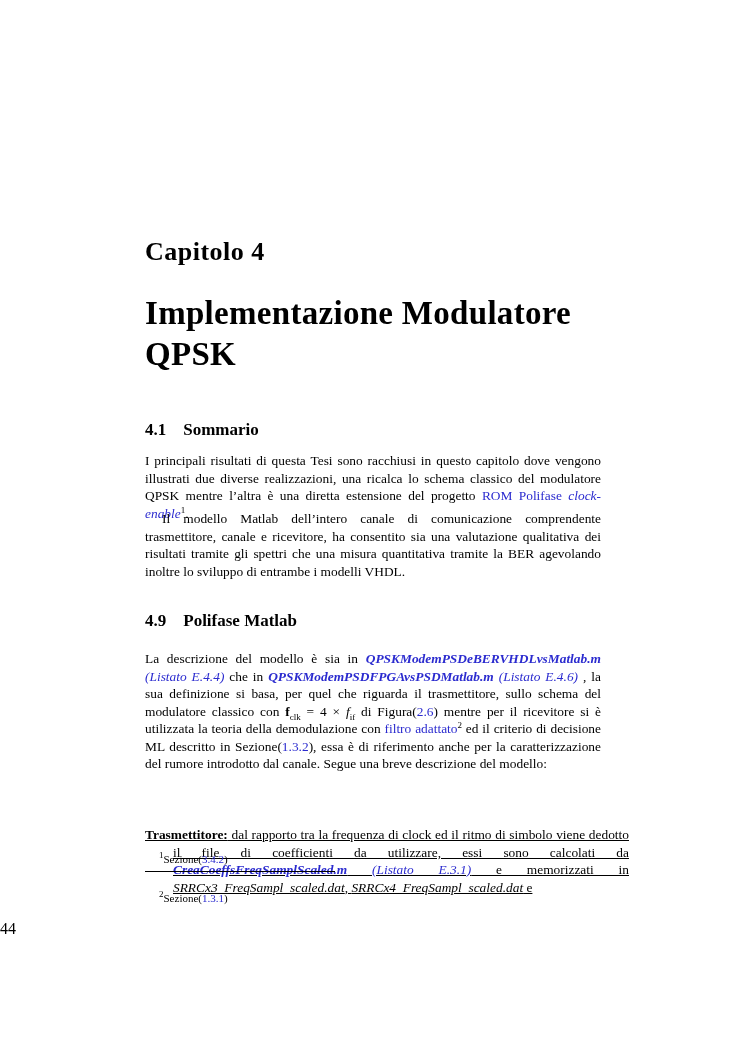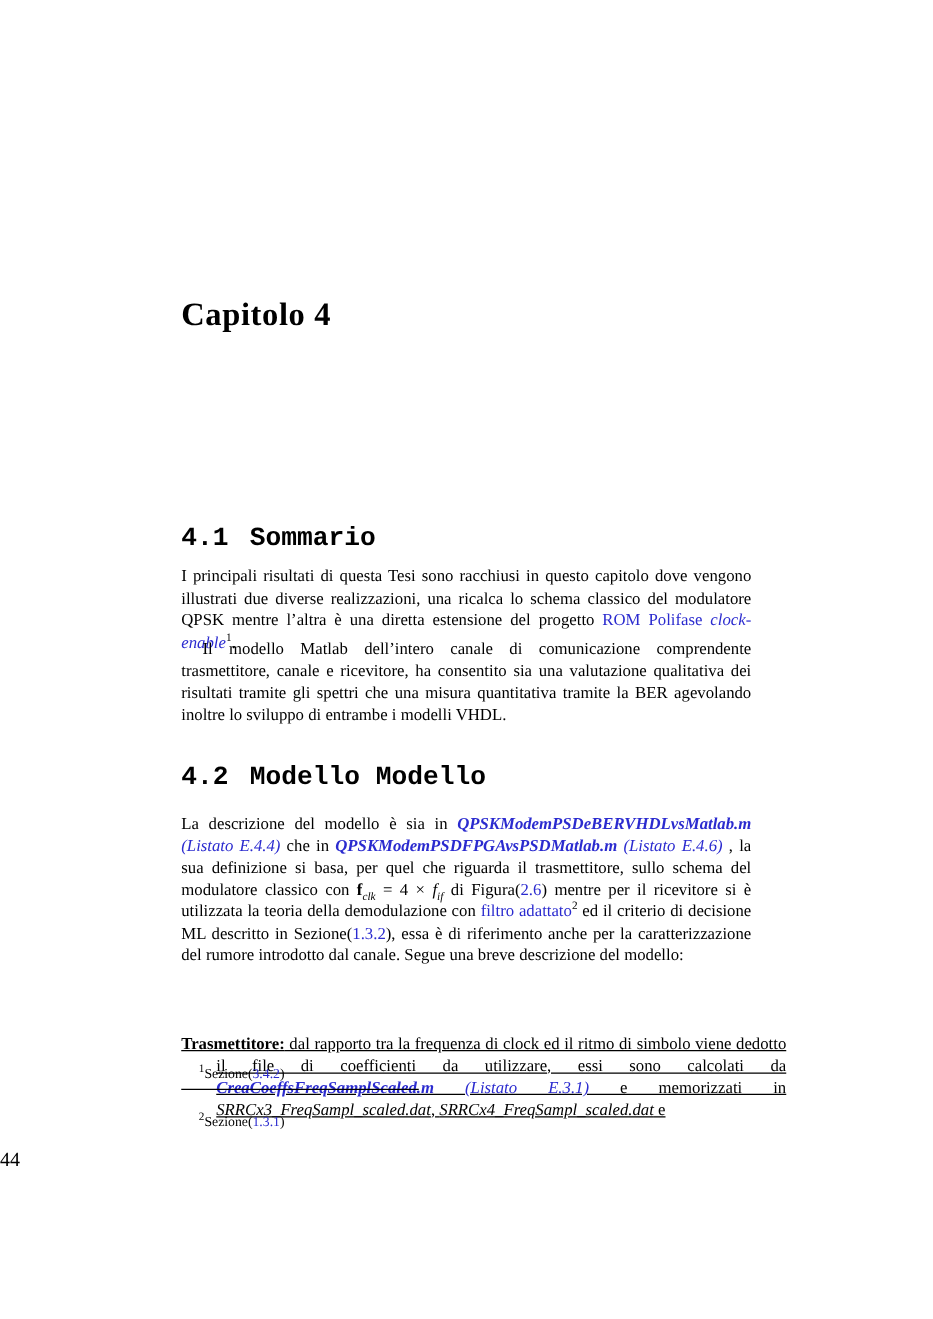--- a/index.html
+++ b/index.html
@@ -12,66 +12,70 @@
     overflow:hidden;
   }
   .block { position:absolute; left:145px; width:456px; }
   .chapter-label {
     font-size:26px; font-weight:bold; letter-spacing:0.5px;
   }
   .chapter-title {
     font-size:33px; font-weight:bold; line-height:41px; letter-spacing:0.3px;
   }
   .section-heading {
-    font-size:21px; font-weight:bold;font-family:Liberation Mono, monospace;
+    font-size:17px; font-weight:bold;
   }
   .section-heading .sec-num { margin-right:17px; }
   .body-text {
     font-size:13.4px; line-height:17.5px; text-align:justify;
   }
   .indent-first { text-indent:17px; }
   .desc-item { padding-left:28px; text-indent:-28px; }
   .desc-label { font-weight:bold; }
   .seg.i { font-style:italic; }
   .seg.b { font-weight:bold; }
   .seg.bi { font-weight:bold; font-style:italic; }
   .seg.link { color:var(--link-color); }
   .seg.sup { vertical-align:super; font-size:9px; line-height:0; }
-  .seg.sub { vertical-align:sub; font-size:9px; line-height:0; font-style:italic; }
+  .seg.sub { vertical-align:sub; font-size:9px; line-height:0; }
   .footnote-rule {
     position:absolute; left:145px; top:871px;
     width:190px; height:1px; background:#000000;
   }
   .footnote {
     position:absolute; left:145px; width:456px;
     font-size:11px; line-height:15px; padding-left:14px; box-sizing:border-box;
   }
   .page-number {
     position:absolute; left:0; top:920px; width:746px;
     text-align:left; font-size:16px;
   }
 </style>
 </head>
 <body>
 
 <div class="page">
 
   <div class="block chapter-label" style="top:237px;">Capitolo 4</div>
 
+  <div class="block chapter-title" style="top:293px;">
+    <div>Implementazione Modulatore</div>
+    <div>QPSK</div>
+  </div>
 
   <div class="block section-heading" style="top:420px;">
     <span class="sec-num">4.1</span><span>Sommario</span>
   </div>
 
   <div class="block body-text" style="top:452px;"><span class="seg ">I principali risultati di questa Tesi sono racchiusi in questo capitolo dove vengono illustrati due diverse realizzazioni, una ricalca lo schema classico del modulatore QPSK mentre l’altra è una diretta estensione del progetto </span><span class="seg link">ROM Polifase </span><span class="seg link i">clock-enable</span><span class="seg sup">1</span><span class="seg ">.</span></div>
 
   <div class="block body-text indent-first" style="top:510px;"><span class="seg ">Il modello Matlab dell’intero canale di comunicazione comprendente trasmettitore, canale e ricevitore, ha consentito sia una valutazione qualitativa dei risultati tramite gli spettri che una misura quantitativa tramite la BER agevolando inoltre lo sviluppo di entrambe i modelli VHDL.</span></div>
 
   <div class="block section-heading" style="top:611px;">
-    <span class="sec-num">4.2</span><span>Modello Modello</span>
+    <span class="sec-num">4.9</span><span>Polifase Matlab</span>
   </div>
 
   <div class="block body-text" style="top:650px;"><span class="seg ">La descrizione del modello è sia in </span><span class="seg link bi">QPSKModemPSDeBERVHDLvsMatlab.m</span><span class="seg "> </span><span class="seg link i">(Listato E.4.4)</span><span class="seg "> che in </span><span class="seg link bi">QPSKModemPSDFPGAvsPSDMatlab.m</span><span class="seg "> </span><span class="seg link i">(Listato E.4.6)</span><span class="seg "> , la sua definizione si basa, per quel che riguarda il trasmettitore, sullo schema del modulatore classico con </span><span class="seg b">f</span><span class="seg sub">clk</span><span class="seg "> = 4 × </span><span class="seg i">f</span><span class="seg sub">if</span><span class="seg "> di Figura(</span><span class="seg link">2.6</span><span class="seg ">) mentre per il ricevitore si è utilizzata la teoria della demodulazione con </span><span class="seg link">filtro adattato</span><span class="seg sup">2</span><span class="seg "> ed il criterio di decisione ML descritto in Sezione(</span><span class="seg link">1.3.2</span><span class="seg ">), essa è di riferimento anche per la caratterizzazione del rumore introdotto dal canale. Segue una breve descrizione del modello:</span></div>
 
   <div class="block body-text desc-item" style="top:826px;text-decoration:underline;">
     <span class="desc-label">Trasmettitore:</span><span><span class="seg "> dal rapporto tra la frequenza di clock ed il ritmo di simbolo viene dedotto il file di coefficienti da utilizzare, essi sono calcolati da </span><span class="seg link bi">CreaCoeffsFreqSamplScaled.m</span><span class="seg "> </span><span class="seg link i">(Listato E.3.1)</span><span class="seg "> e memorizzati in </span><span class="seg i">SRRCx3_FreqSampl_scaled.dat</span><span class="seg ">, </span><span class="seg i">SRRCx4_FreqSampl_scaled.dat</span><span class="seg "> e</span></span>
   </div>
 
   <div class="footnote-rule"></div>
 

